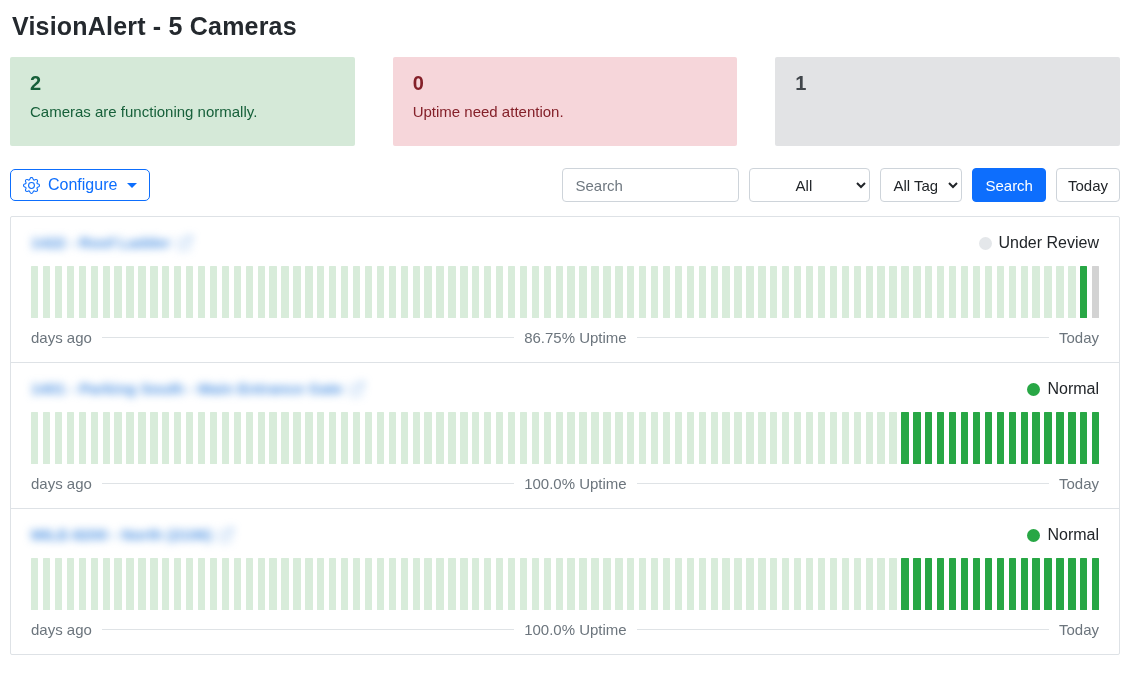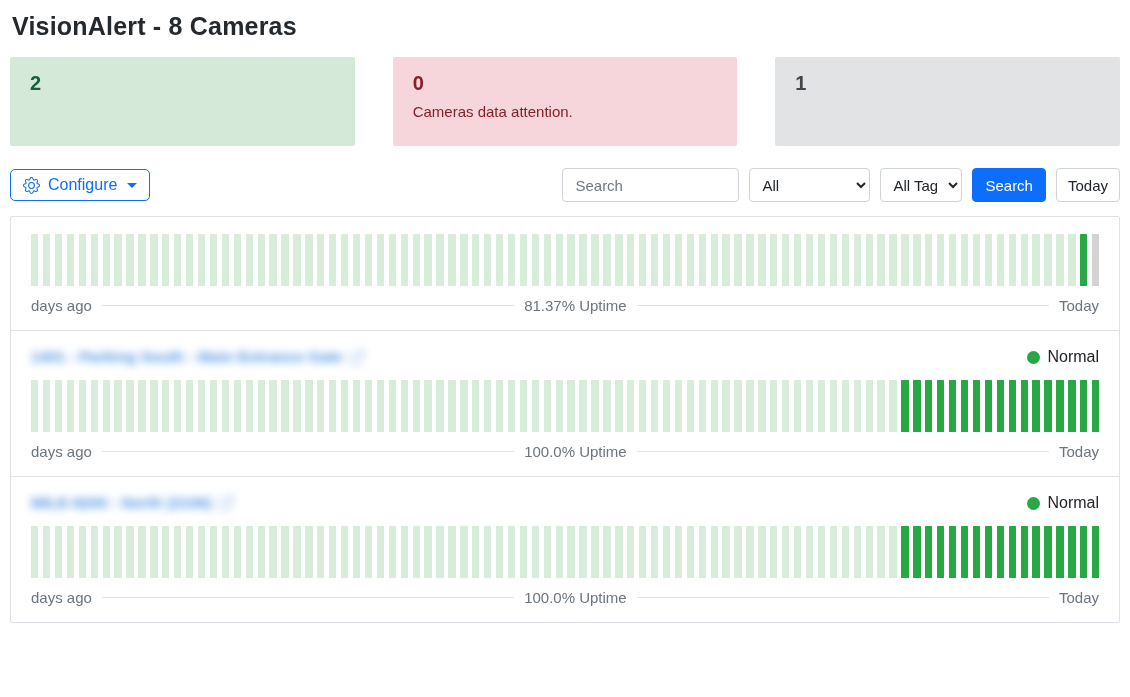--- a/index.html
+++ b/index.html
@@ -80,21 +80,21 @@
   .select {
     height: 34px;
     font-size: 15px;
     font-family: inherit;
     color: #212529;
     border: 1px solid #ced4da;
     border-radius: 4px;
     background: #ffffff;
     padding: 4px 8px;
   }
-  .select-type { width: 121px; }
+  .select-type { width: 121px; text-align: center; }
   .select-tags { width: 82px; }
   .btn-search {
     height: 34px;
     background: #0d6efd;
     color: #ffffff;
     border: 1px solid #0d6efd;
     border-radius: 4px;
     font-size: 15px;
     font-family: inherit;
     padding: 5px 12px;
@@ -152,29 +152,30 @@
     gap: 10px;
     font-size: 15px;
     color: #6c757d;
     padding-top: 2px;
   }
   .rule { flex: 1 1 0; height: 1px; background: #dfe3e6; }
 </style>
 </head>
 <body>
 
-<h1 class="page-title">VisionAlert - 8 Cameras</h1>
+<h1 class="page-title">VisionAlert - 5 Cameras</h1>
 
 <div class="cards">
   <div class="card success">
     <div class="count">2</div>
+    <div class="desc">Cameras are functioning normally.</div>
   </div>
   <div class="card danger">
     <div class="count">0</div>
-    <div class="desc">Cameras data attention.</div>
+    <div class="desc">Uptime need attention.</div>
   </div>
   <div class="card muted">
     <div class="count">1</div>
   </div>
 </div>
 
 <div class="toolbar">
   <button class="btn-configure">
     <span>
       <svg width="17" height="17" viewBox="0 0 16 16" fill="currentColor" xmlns="http://www.w3.org/2000/svg">
@@ -195,20 +196,35 @@
       <option>All Tags</option>
     </select>
     <button class="btn-search">Search</button>
     <button class="btn-clear">Today</button>
   </div>
 </div>
 
 <div class="camera-card">
 
   <div class="camera-row">
+    <div class="row-head">
+      <a class="cam-link" href="#">
+        <span>1422 - Roof Ladder</span>
+        <span>
+          <svg width="14" height="14" viewBox="0 0 16 16" fill="currentColor" xmlns="http://www.w3.org/2000/svg">
+            <path d="M8.636 3.5a.5.5 0 0 0-.5-.5H1.5A1.5 1.5 0 0 0 0 4.5v10A1.5 1.5 0 0 0 1.5 16h10a1.5 1.5 0 0 0 1.5-1.5V7.864a.5.5 0 0 0-1 0V14.5a.5.5 0 0 1-.5.5h-10a.5.5 0 0 1-.5-.5v-10a.5.5 0 0 1 .5-.5h6.636a.5.5 0 0 0 .5-.5z"></path>
+            <path d="M16 .5a.5.5 0 0 0-.5-.5h-5a.5.5 0 0 0 0 1h3.793L6.146 9.146a.5.5 0 1 0 .708.708L15 1.707V5.5a.5.5 0 0 0 1 0v-5z"></path>
+          </svg>
+        </span>
+      </a>
+      <span class="status">
+        <span class="status-dot" style="background: rgb(228, 231, 234);"></span>
+        <span>Under Review</span>
+      </span>
+    </div>
     <div class="bars">
         <div class="bar" style="background: rgb(216, 236, 218);"></div>
         <div class="bar" style="background: rgb(216, 236, 218);"></div>
         <div class="bar" style="background: rgb(216, 236, 218);"></div>
         <div class="bar" style="background: rgb(216, 236, 218);"></div>
         <div class="bar" style="background: rgb(216, 236, 218);"></div>
         <div class="bar" style="background: rgb(216, 236, 218);"></div>
         <div class="bar" style="background: rgb(216, 236, 218);"></div>
         <div class="bar" style="background: rgb(216, 236, 218);"></div>
         <div class="bar" style="background: rgb(216, 236, 218);"></div>
@@ -290,21 +306,21 @@
         <div class="bar" style="background: rgb(216, 236, 218);"></div>
         <div class="bar" style="background: rgb(216, 236, 218);"></div>
         <div class="bar" style="background: rgb(216, 236, 218);"></div>
         <div class="bar" style="background: rgb(216, 236, 218);"></div>
         <div class="bar" style="background: rgb(40, 167, 69);"></div>
         <div class="bar" style="background: rgb(211, 211, 211);"></div>
       </div>
     <div class="row-foot">
       <span>days ago</span>
       <span class="rule"></span>
-      <span>81.37% Uptime</span>
+      <span>86.75% Uptime</span>
       <span class="rule"></span>
       <span>Today</span>
     </div>
   </div>
 
   <div class="camera-row">
     <div class="row-head">
       <a class="cam-link" href="#">
         <span>1401 - Parking South - Main Entrance Gate</span>
         <span>

